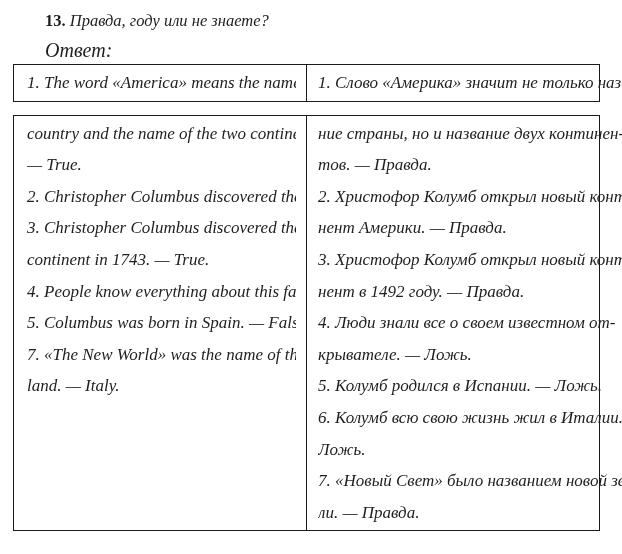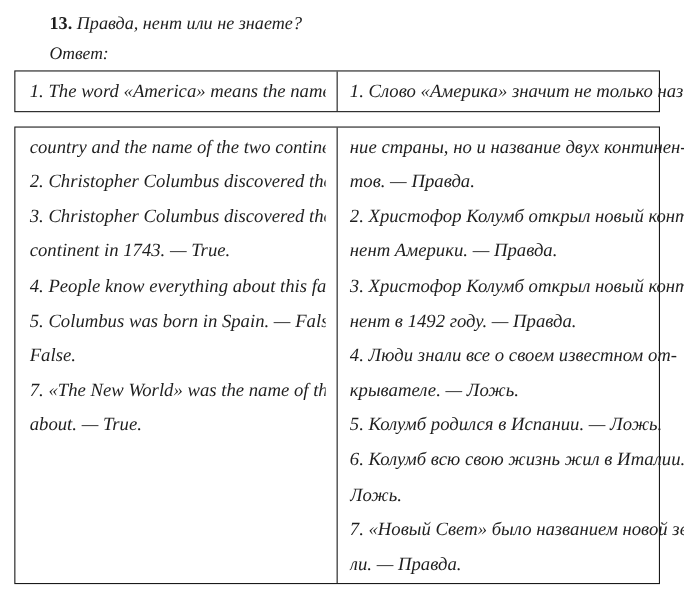--- a/index.html
+++ b/index.html
@@ -20,21 +20,21 @@
     font-size:16.5px;
     line-height:22px;
     font-style:italic;
   }
   .heading .num{
     font-style:normal;
     font-weight:bold;
   }
   .answer-label{
     margin:8px 16px 0 45px;
-    font-size:16px;
+    font-size:20px;
     line-height:20px;
     font-style:italic;
   }
   .answers-table{
     margin:4px 0 0 13px;
     width:587px;
   }
   .t-row{
     display:flex;
     border:1px solid var(--border);
@@ -59,47 +59,47 @@
   }
   .line{
     white-space:nowrap;
     overflow:hidden;
   }
 </style>
 </head>
 <body>
 
 <div class="heading">
-  <span class="num">13.</span><span> Правда, нент или не знаете?</span>
+  <span class="num">13.</span><span> Правда, году или не знаете?</span>
 </div>
 
 <div class="answer-label">Ответ:</div>
 
 <div class="answers-table">
 
   <div class="t-row first">
     <div class="cell left">
       <div class="line">1. The word «America» means the name of the</div>
     </div>
     <div class="cell right">
       <div class="line">1. Слово «Америка» значит не только назва-</div>
     </div>
   </div>
 
   <div class="t-row">
     <div class="cell left">
         <div class="line">country and the name of the two continents.</div>
+        <div class="line">— True.</div>
         <div class="line">2. Christopher Columbus discovered the new</div>
         <div class="line">3. Christopher Columbus discovered the new</div>
         <div class="line">continent in 1743. — True.</div>
         <div class="line">4. People know everything about this famous</div>
         <div class="line">5. Columbus was born in Spain. — False.</div>
-        <div class="line">False.</div>
         <div class="line">7. «The New World» was the name of the new</div>
-        <div class="line">about. — True.</div>
+        <div class="line">land. — Italy.</div>
       </div>
     <div class="cell right">
         <div class="line">ние страны, но и название двух континен-</div>
         <div class="line">тов. — Правда.</div>
         <div class="line">2. Христофор Колумб открыл новый конти-</div>
         <div class="line">нент Америки. — Правда.</div>
         <div class="line">3. Христофор Колумб открыл новый конти-</div>
         <div class="line">нент в 1492 году. — Правда.</div>
         <div class="line">4. Люди знали все о своем известном от-</div>
         <div class="line">крывателе. — Ложь.</div>

